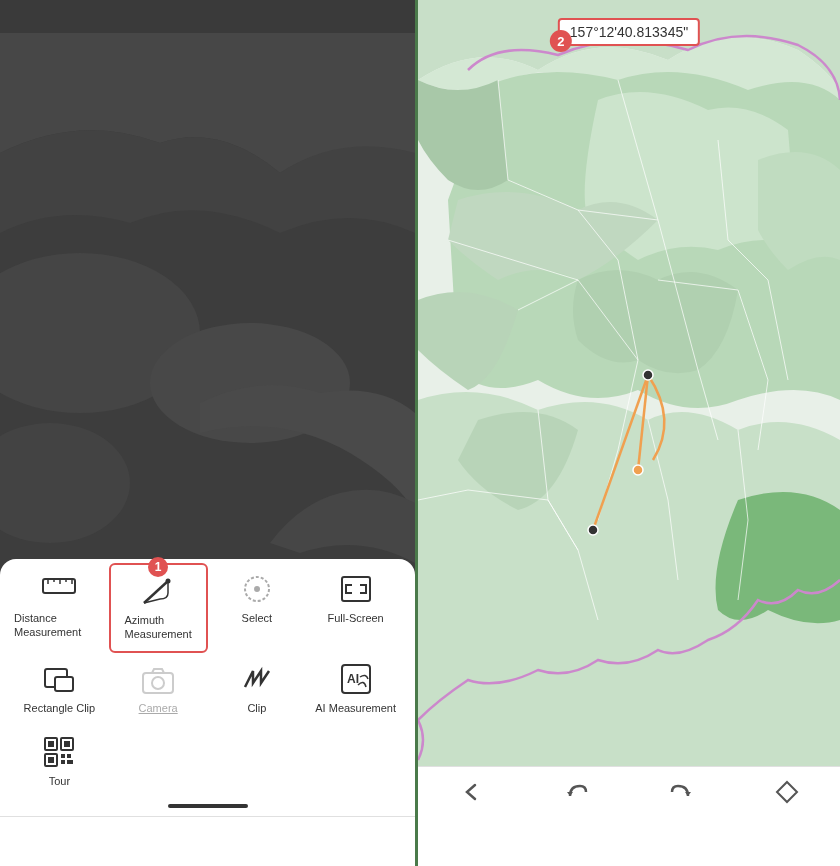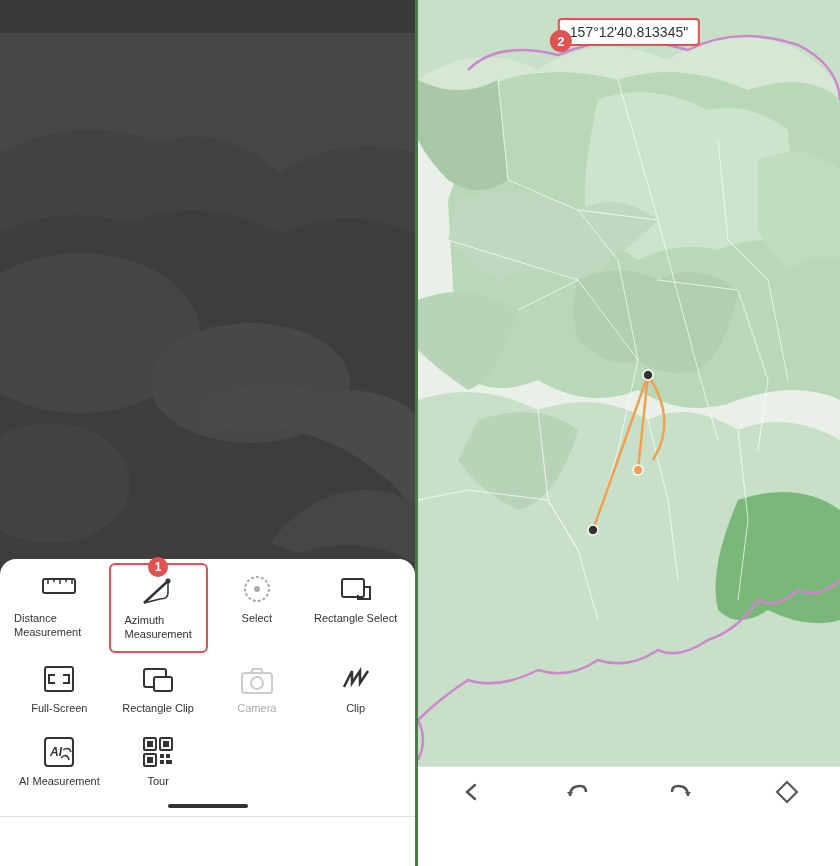--- a/index.html
+++ b/index.html
@@ -88,21 +88,20 @@
       border-radius: 6px;
     }
 
     .tool-item .tool-icon {
       width: 40px;
       height: 36px;
       display: flex;
       align-items: center;
       justify-content: center;
       margin-bottom: 4px;
-      font-style: italic;
     }
 
     .tool-item .tool-label {
       font-size: 11px;
       color: #333;
       text-align: left;
       line-height: 1.3;
     }
 
     .step-badge-tool {
@@ -230,29 +229,20 @@
         <div class="tool-item">
           <div class="tool-icon">
             <svg width="36" height="32" viewBox="0 0 36 32">
               <circle cx="18" cy="16" r="12" fill="none" stroke="#aaa" stroke-width="2" stroke-dasharray="3,2"></circle>
               <circle cx="18" cy="16" r="3" fill="#aaa"></circle>
             </svg>
           </div>
           <span class="tool-label">Select</span>
         </div>
 
-        <div class="tool-item">
-          <div class="tool-icon">
-            <svg width="36" height="32" viewBox="0 0 36 32">
-              <rect x="4" y="6" width="22" height="18" rx="2" fill="none" stroke="#333" stroke-width="2"></rect>
-              <path d="M26,14 L32,14 L32,26 L20,26 L20,22" fill="none" stroke="#333" stroke-width="2"></path>
-            </svg>
-          </div>
-          <span class="tool-label">Rectangle Select</span>
-        </div>
 
         <div class="tool-item">
           <div class="tool-icon">
             <svg width="36" height="32" viewBox="0 0 36 32">
               <rect x="4" y="4" width="28" height="24" rx="2" fill="none" stroke="#333" stroke-width="2"></rect>
               <path d="M14,12 L8,12 L8,18" fill="none" stroke="#333" stroke-width="2"></path>
               <path d="M22,12 L28,12 L28,18" fill="none" stroke="#333" stroke-width="2"></path>
               <path d="M14,20 L8,20 L8,14" fill="none" stroke="#333" stroke-width="2"></path>
               <path d="M22,20 L28,20 L28,14" fill="none" stroke="#333" stroke-width="2"></path>
             </svg>
@@ -271,21 +261,21 @@
         </div>
 
         <div class="tool-item">
           <div class="tool-icon">
             <svg width="36" height="32" viewBox="0 0 36 32">
               <rect x="3" y="10" width="30" height="20" rx="3" fill="none" stroke="#ccc" stroke-width="2"></rect>
               <circle cx="18" cy="20" r="6" fill="none" stroke="#ccc" stroke-width="2"></circle>
               <path d="M12,10 L14,6 L22,6 L24,10" fill="none" stroke="#ccc" stroke-width="2"></path>
             </svg>
           </div>
-          <span class="tool-label" style="color:#aaa;">Camera</span>
+          <span class="tool-label" style="color:#aaa;text-decoration:underline;">Camera</span>
         </div>
 
         <div class="tool-item">
           <div class="tool-icon">
             <svg width="36" height="32" viewBox="0 0 36 32">
               <path d="M6,24 L14,8 L14,20 L22,8 L22,20 L30,8" fill="none" stroke="#333" stroke-width="2.5"></path>
             </svg>
           </div>
           <span class="tool-label">Clip</span>
         </div>

